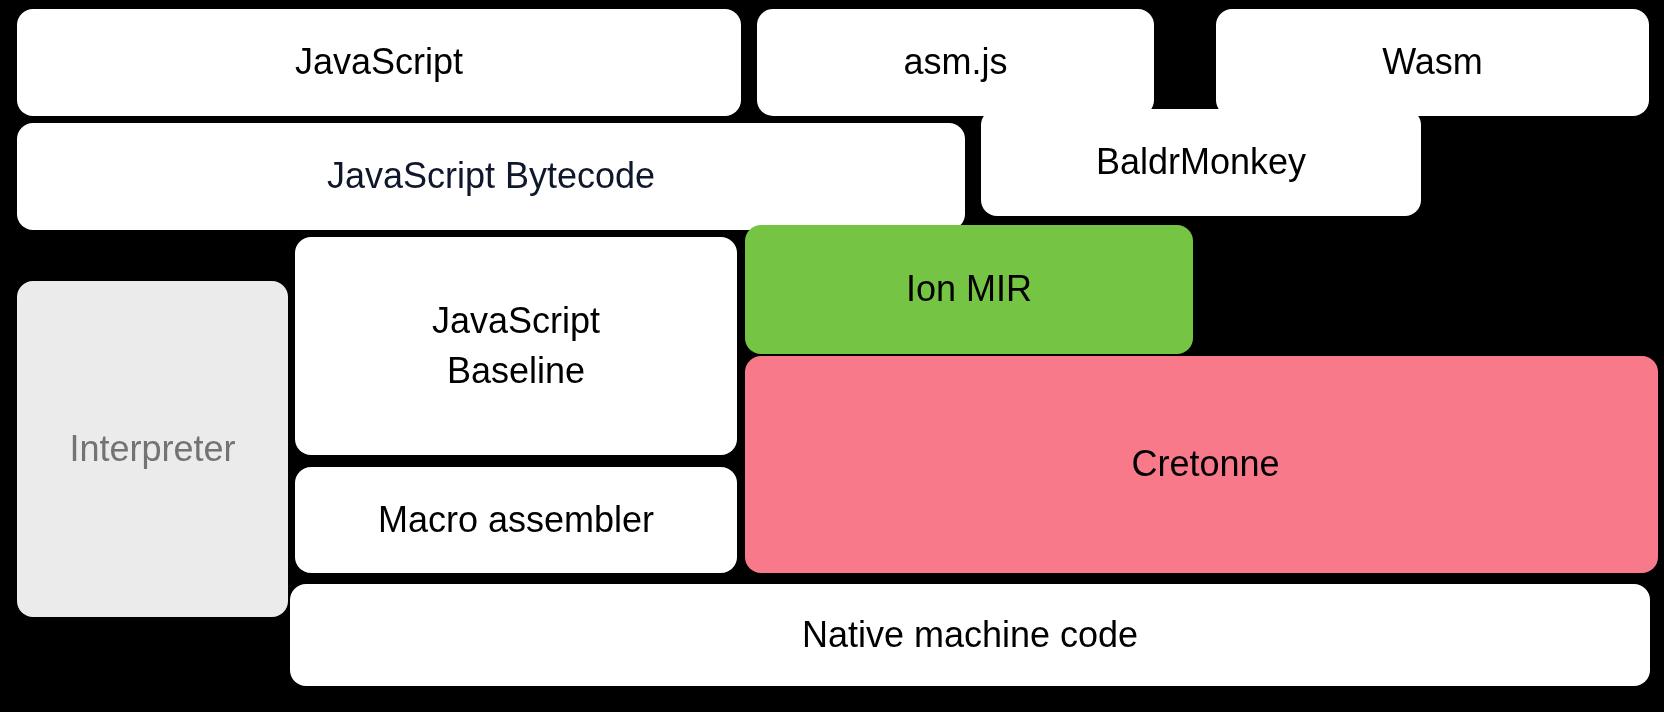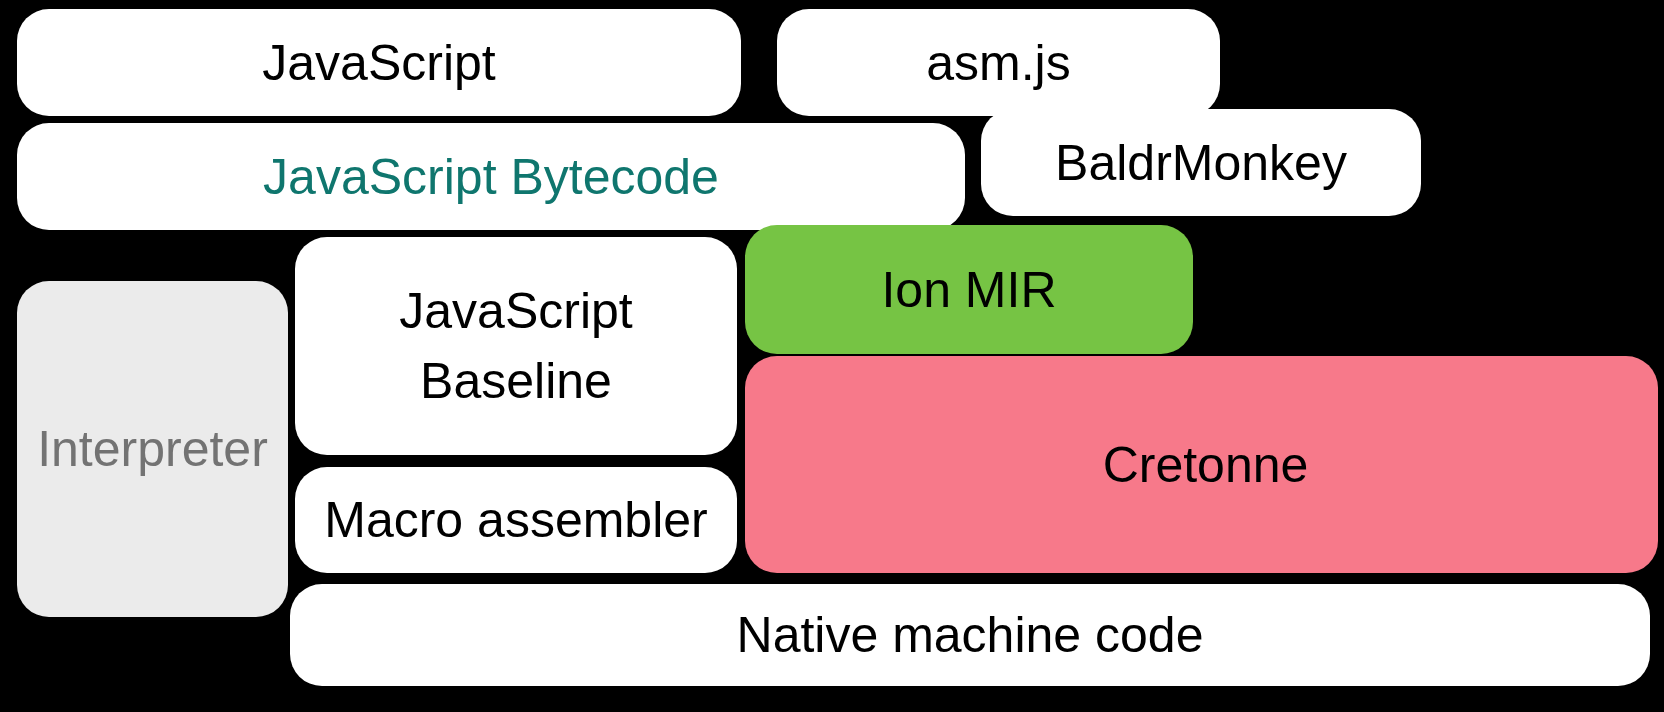--- a/index.html
+++ b/index.html
@@ -10,55 +10,56 @@
   .canvas {
     position: relative;
     width: 1664px;
     height: 712px;
     background: #000;
     overflow: hidden;
     font-family: "Liberation Sans", sans-serif;
   }
   .box {
     position: absolute;
-    border-radius: 32px;
+    border-radius: 16px;
     background: #fff;
     color: #000;
     display: flex;
     align-items: center;
     justify-content: center;
     text-align: center;
-    font-size: 50px;
+    font-size: 36px;
     line-height: 1.4;
     white-space: pre-line;
   }
   
   .b-js        { left:17px;   top:9px;   width:724px;  height:107px; }
-  .b-asmjs     { left:777px;  top:9px;   width:443px;  height:107px; }
+  .b-asmjs     { left:757px;  top:9px;   width:397px;  height:107px; }
   .b-wasm      { left:1216px; top:9px;   width:433px;  height:107px; }
   .b-bytecode  { left:17px;   top:123px; width:948px;  height:107px; }
   .b-baldr     { left:981px;  top:109px; width:440px;  height:107px; }
   .b-interp    { left:17px;   top:237px; width:271px;  height:336px; }
   .b-baseline  { left:295px;  top:237px; width:442px;  height:218px; }
   .b-ionmir    { left:745px;  top:225px; width:448px;  height:129px; }
   .b-cretonne  { left:745px;  top:356px; width:905px;  height:217px;padding-left:8px; }
   .b-macro     { left:295px;  top:467px; width:442px;  height:106px; }
   .b-native    { left:290px;  top:584px; width:1360px; height:102px;text-align:center; }
 </style>
 </head>
 <body>
 
 <div class="canvas" style="background: rgb(0, 0, 0);">
 
   <div class="box b-js" style="background: rgb(255, 255, 255); color: rgb(0, 0, 0);">JavaScript</div>
 
   <div class="box b-asmjs" style="background: rgb(255, 255, 255); color: rgb(0, 0, 0);">asm.js</div>
 
+  <div class="box b-wasm" style="background: rgb(255, 255, 255); color: rgb(0, 0, 0);">Wasm</div>
 
-  <div class="box b-bytecode" style="background: rgb(255, 255, 255); color: #0f766e; text-align: center;">JavaScript Bytecode</div>
+  <div class="box b-bytecode" style="background: rgb(255, 255, 255); color: #0f172a; text-align: center;">JavaScript Bytecode</div>
 
   <div class="box b-baldr" style="background: rgb(255, 255, 255); color: rgb(0, 0, 0);">BaldrMonkey</div>
 
   <div class="box b-interp" style="background: rgb(235, 235, 235); color: #737373; margin-top: 44px;">Interpreter</div>
 
   <div class="box b-baseline" style="background: rgb(255, 255, 255); color: rgb(0, 0, 0);">JavaScript
 Baseline</div>
 
   <div class="box b-ionmir" style="background: rgb(118, 196, 68); color: rgb(0, 0, 0);">Ion MIR</div>
 

